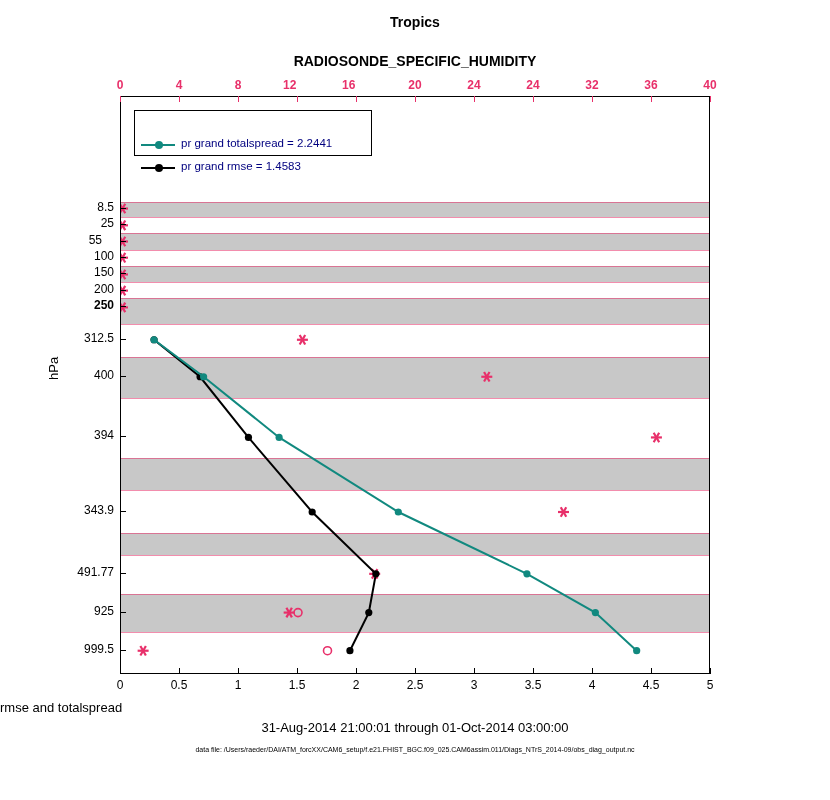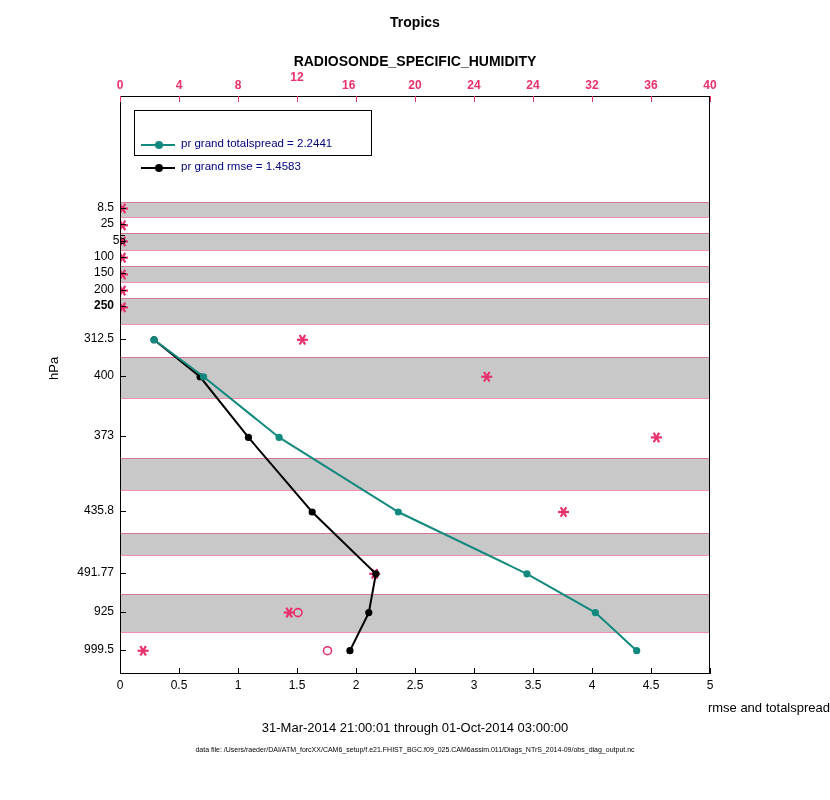--- a/index.html
+++ b/index.html
@@ -89,21 +89,21 @@
     left: 46px;
     top: 380px;
     font-size: 13px;
     transform: rotate(-90deg);
     transform-origin: left top;
     font-weight: normal;
   }
   #xlabel {
     position: absolute;
     width: 100%;
-    text-align: right;
+    text-align: left;
     top: 700px;
     font-size: 13px;
   }
   #daterange {
     position: absolute;
     width: 100%;
     text-align: center;
     top: 720px;
     font-size: 13px;
   }
@@ -280,21 +280,21 @@
         <circle cx="158.12" cy="340.442" r="3.6" fill="#11897f"></circle>
         <circle cx="277.3" cy="415.00399999999996" r="3.6" fill="#11897f"></circle>
         <circle cx="405.91999999999996" cy="476.84999999999997" r="3.6" fill="#11897f"></circle>
         <circle cx="474.35999999999996" cy="515.576" r="3.6" fill="#11897f"></circle>
         <circle cx="515.66" cy="553.7239999999999" r="3.6" fill="#11897f"></circle>
       </svg>
     </div>
 
   <div id="ylabel">hPa</div>
   <div id="xlabel">rmse and totalspread</div>
-  <div id="daterange">31-Mar-2014 21:00:01 through 01-Oct-2014 03:00:00</div>
+  <div id="daterange">31-Aug-2014 21:00:01 through 01-Oct-2014 03:00:00</div>
   <div id="datafile">data file: /Users/raeder/DAI/ATM_forcXX/CAM6_setup/f.e21.FHIST_BGC.f09_025.CAM6assim.011/Diags_NTrS_2014-09/obs_diag_output.nc</div>
 
   <div id="legend">
     <div class="leg-row" style="top:1px;margin-top:44px;">
       <div class="leg-line" style="background:#000000;"></div>
       <div class="leg-dot" style="background:#000000;"></div>
       <div class="leg-txt">pr grand rmse = 1.4583</div>
     </div>
     <div class="leg-row" style="top:22px;">
       <div class="leg-line" style="background:#11897f;"></div>
@@ -325,56 +325,56 @@
     <div class="tick-lbl" style="left: 637px; top: 678px; width: 28px; text-align: center;">4.5</div>
     <div class="tick-mark" style="left: 710px; top: 668px; width: 1px; height: 6px;"></div>
     <div class="tick-lbl" style="left: 696px; top: 678px; width: 28px; text-align: center;">5</div>
     <div class="tick-mark-top" style="left: 120px; top: 96px; width: 1px; height: 6px;"></div>
     <div class="tick-lbl tick-top" style="left: 106px; top: 78px; width: 28px; text-align: center;">0</div>
     <div class="tick-mark-top" style="left: 179px; top: 96px; width: 1px; height: 6px;"></div>
     <div class="tick-lbl tick-top" style="left: 165px; top: 78px; width: 28px; text-align: center;">4</div>
     <div class="tick-mark-top" style="left: 238px; top: 96px; width: 1px; height: 6px;"></div>
     <div class="tick-lbl tick-top" style="left: 224px; top: 78px; width: 28px; text-align: center;">8</div>
     <div class="tick-mark-top" style="left: 297px; top: 96px; width: 1px; height: 6px;"></div>
-    <div class="tick-lbl tick-top" style="left: 283px; top: 70px; width: 28px; text-align: center;">12</div>
+    <div class="tick-lbl tick-top" style="left: 283px; top: 78px; width: 28px; text-align: left;">12</div>
     <div class="tick-mark-top" style="left: 356px; top: 96px; width: 1px; height: 6px;"></div>
     <div class="tick-lbl tick-top" style="left: 342px; top: 78px; width: 28px; ">16</div>
     <div class="tick-mark-top" style="left: 415px; top: 96px; width: 1px; height: 6px;"></div>
     <div class="tick-lbl tick-top" style="left: 401px; top: 78px; width: 28px; text-align: center;">20</div>
     <div class="tick-mark-top" style="left: 474px; top: 96px; width: 1px; height: 6px;"></div>
     <div class="tick-lbl tick-top" style="left: 460px; top: 78px; width: 28px; text-align: center;">24</div>
     <div class="tick-mark-top" style="left: 533px; top: 96px; width: 1px; height: 6px;"></div>
     <div class="tick-lbl tick-top" style="left: 519px; top: 78px; width: 28px; text-align: center;">24</div>
     <div class="tick-mark-top" style="left: 592px; top: 96px; width: 1px; height: 6px;"></div>
     <div class="tick-lbl tick-top" style="left: 578px; top: 78px; width: 28px; text-align: center;">32</div>
     <div class="tick-mark-top" style="left: 651px; top: 96px; width: 1px; height: 6px;"></div>
     <div class="tick-lbl tick-top" style="left: 637px; top: 78px; width: 28px; text-align: center;">36</div>
     <div class="tick-mark-top" style="left: 710px; top: 96px; width: 1px; height: 6px;"></div>
     <div class="tick-lbl tick-top" style="left: 696px; top: 78px; width: 28px; text-align: center;">40</div>
     <div class="tick-mark" style="left: 120px; top: 207.554px; width: 6px; height: 1px;"></div>
     <div class="tick-lbl" style="left: 38px; top: 199.554px; width: 76px; text-align: right;">8.5</div>
     <div class="tick-mark" style="left: 120px; top: 224.316px; width: 6px; height: 1px;"></div>
     <div class="tick-lbl" style="left: 38px; top: 216.316px; width: 76px; text-align: right;">25</div>
     <div class="tick-mark" style="left: 120px; top: 240.5px; width: 6px; height: 1px;"></div>
-    <div class="tick-lbl" style="left: 50px; top: 232.5px; width: 76px; text-align: right;">55</div>
+    <div class="tick-lbl" style="left: 26px; top: 232.5px; width: 76px; text-align: right;">55</div>
     <div class="tick-mark" style="left: 120px; top: 256.684px; width: 6px; height: 1px;"></div>
     <div class="tick-lbl" style="left: 38px; top: 248.684px; width: 76px; text-align: right;">100</div>
     <div class="tick-mark" style="left: 120px; top: 273.446px; width: 6px; height: 1px;"></div>
     <div class="tick-lbl" style="left: 38px; top: 265.446px; width: 76px; text-align: right;">150</div>
     <div class="tick-mark" style="left: 120px; top: 289.63px; width: 6px; height: 1px;"></div>
     <div class="tick-lbl" style="left: 38px; top: 281.63px; width: 76px; text-align: right;">200</div>
     <div class="tick-mark" style="left: 120px; top: 306.392px; width: 6px; height: 1px;"></div>
     <div class="tick-lbl" style="left: 38px; top: 298.392px; width: 76px; text-align: right; font-weight: bold;">250</div>
     <div class="tick-mark" style="left: 120px; top: 338.76px; width: 6px; height: 1px;"></div>
     <div class="tick-lbl" style="left: 38px; top: 330.76px; width: 76px; text-align: right;">312.5</div>
     <div class="tick-mark" style="left: 120px; top: 375.752px; width: 6px; height: 1px;"></div>
     <div class="tick-lbl" style="left: 38px; top: 367.752px; width: 76px; text-align: right;">400</div>
     <div class="tick-mark" style="left: 120px; top: 436.442px; width: 6px; height: 1px;"></div>
-    <div class="tick-lbl" style="left: 38px; top: 428.442px; width: 76px; text-align: right;">373</div>
+    <div class="tick-lbl" style="left: 38px; top: 428.442px; width: 76px; text-align: right;">394</div>
     <div class="tick-mark" style="left: 120px; top: 511.004px; width: 6px; height: 1px;"></div>
-    <div class="tick-lbl" style="left: 38px; top: 503.004px; width: 76px; text-align: right;">435.8</div>
+    <div class="tick-lbl" style="left: 38px; top: 503.004px; width: 76px; text-align: right;">343.9</div>
     <div class="tick-mark" style="left: 120px; top: 572.85px; width: 6px; height: 1px;"></div>
     <div class="tick-lbl" style="left: 38px; top: 564.85px; width: 76px; text-align: right;">491.77</div>
     <div class="tick-mark" style="left: 120px; top: 611.576px; width: 6px; height: 1px;"></div>
     <div class="tick-lbl" style="left: 38px; top: 603.576px; width: 76px; text-align: right;">925</div>
     <div class="tick-mark" style="left: 120px; top: 649.724px; width: 6px; height: 1px;"></div>
     <div class="tick-lbl" style="left: 38px; top: 641.724px; width: 76px; text-align: right;">999.5</div>
   </div>
 
 </body></html>

